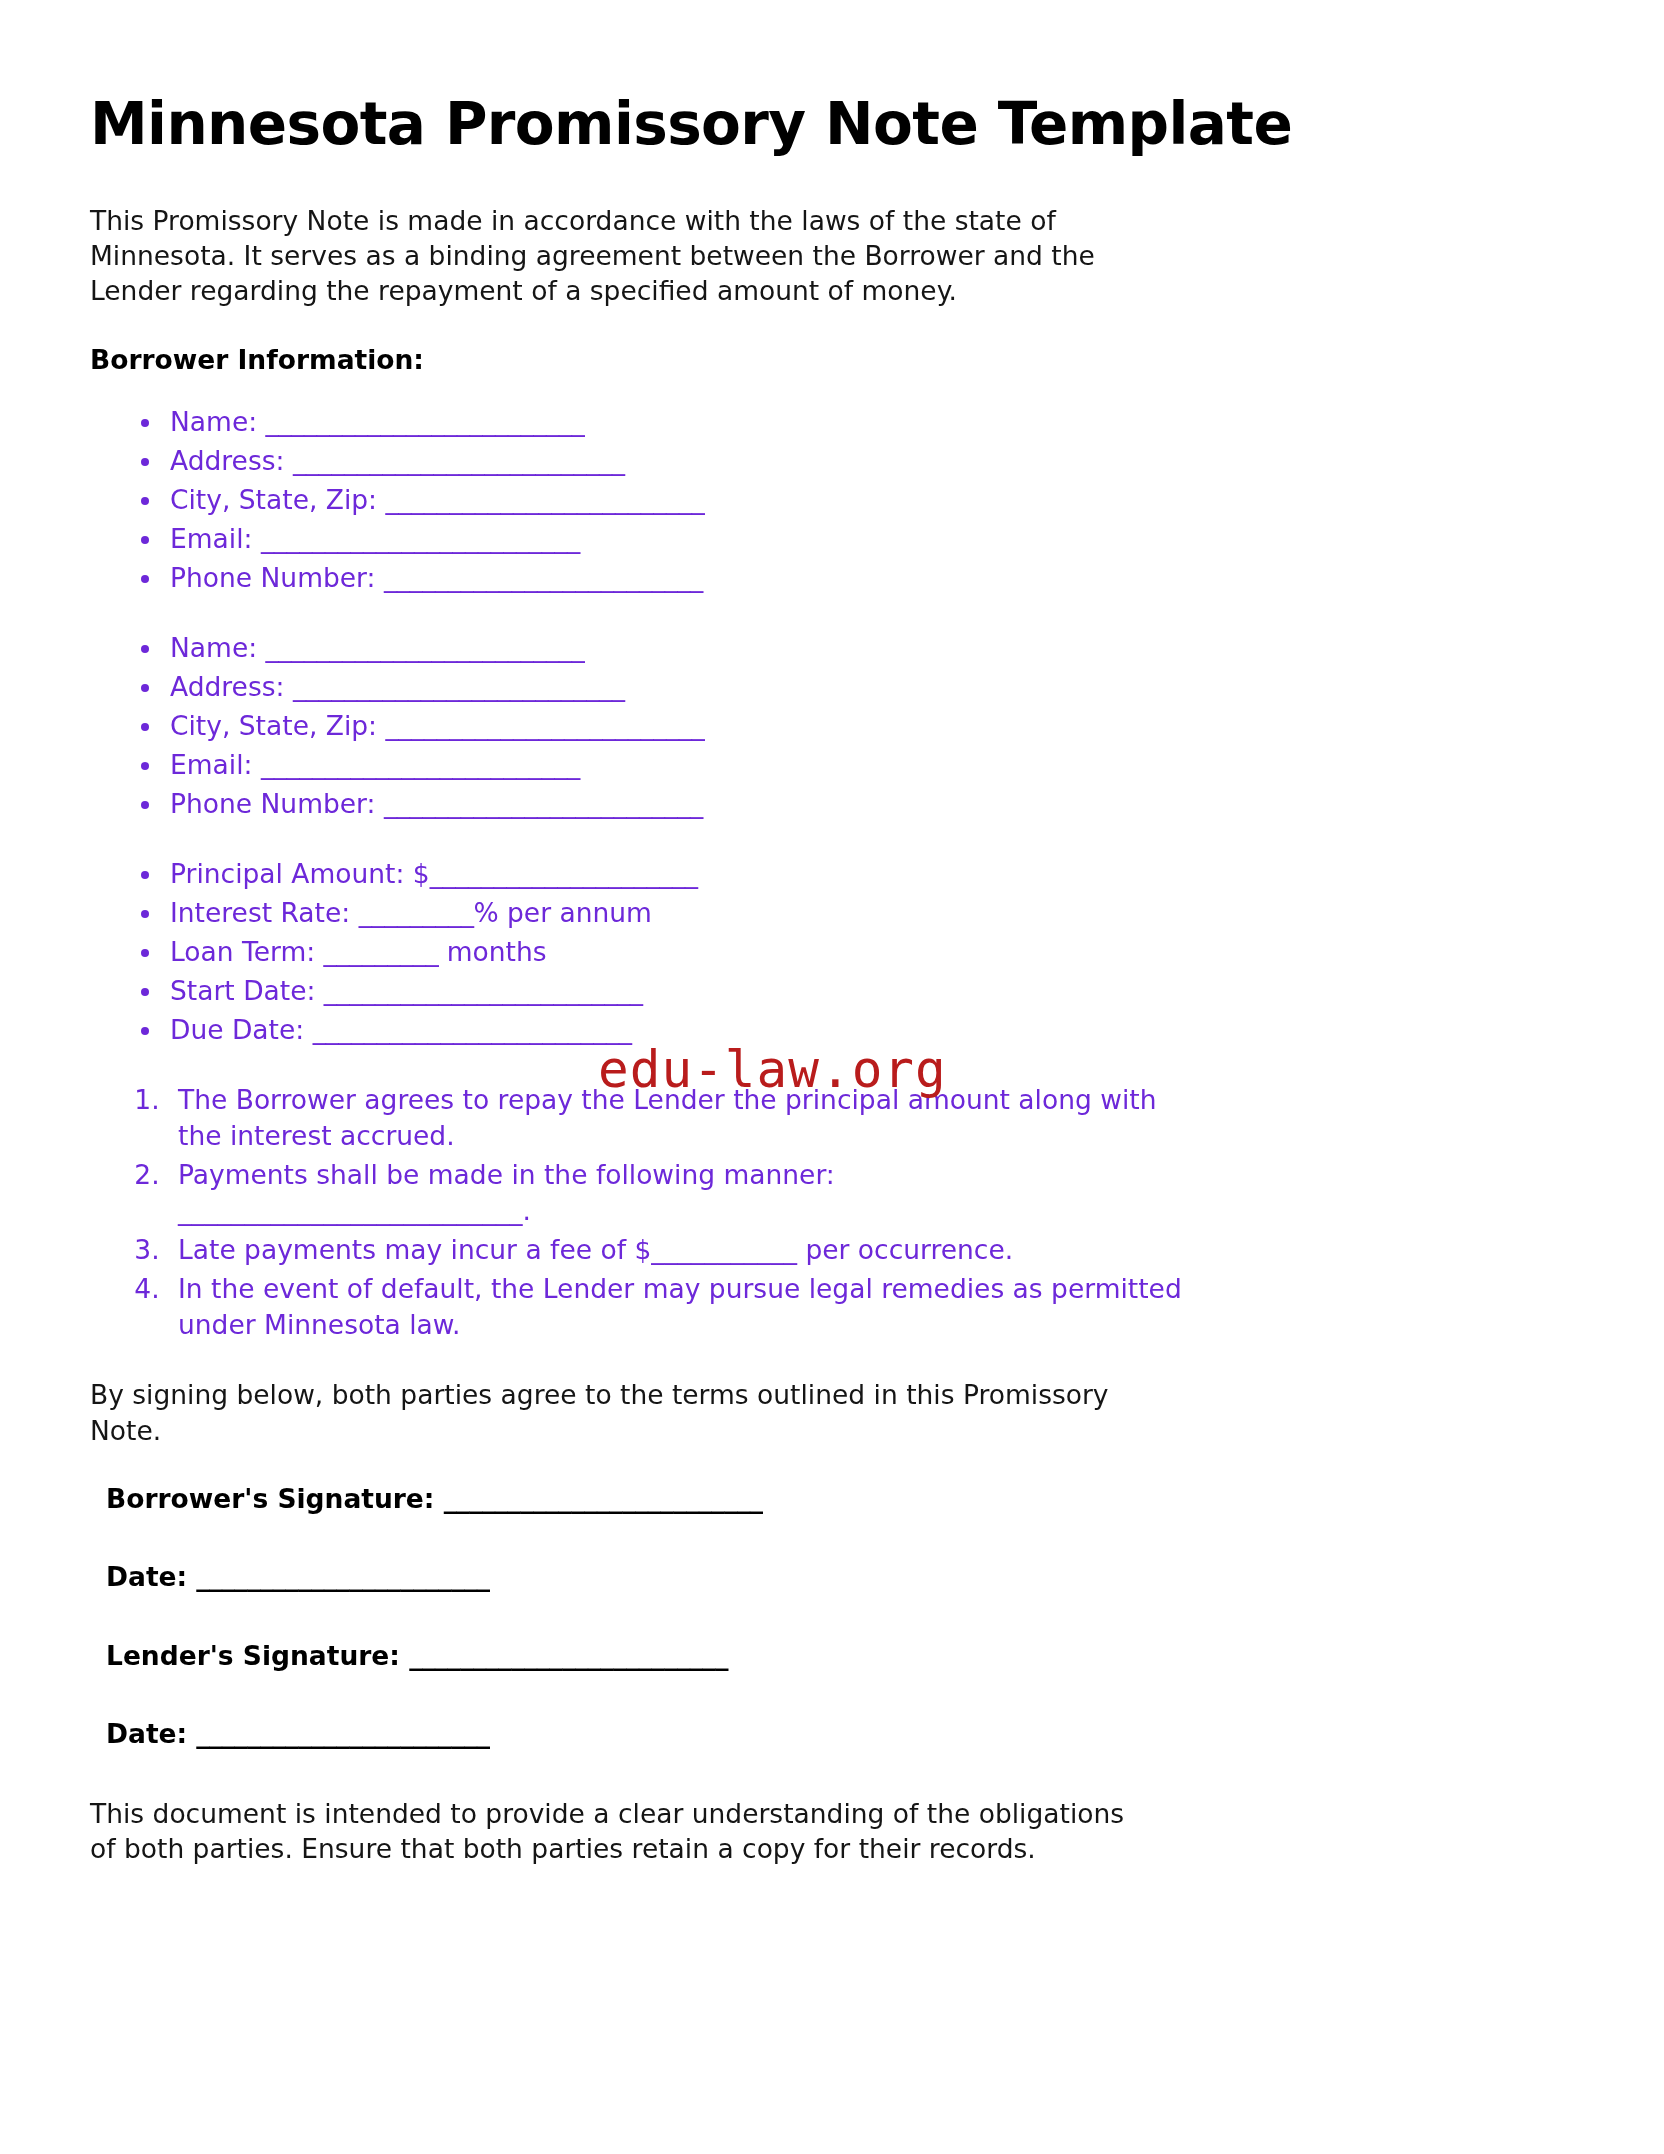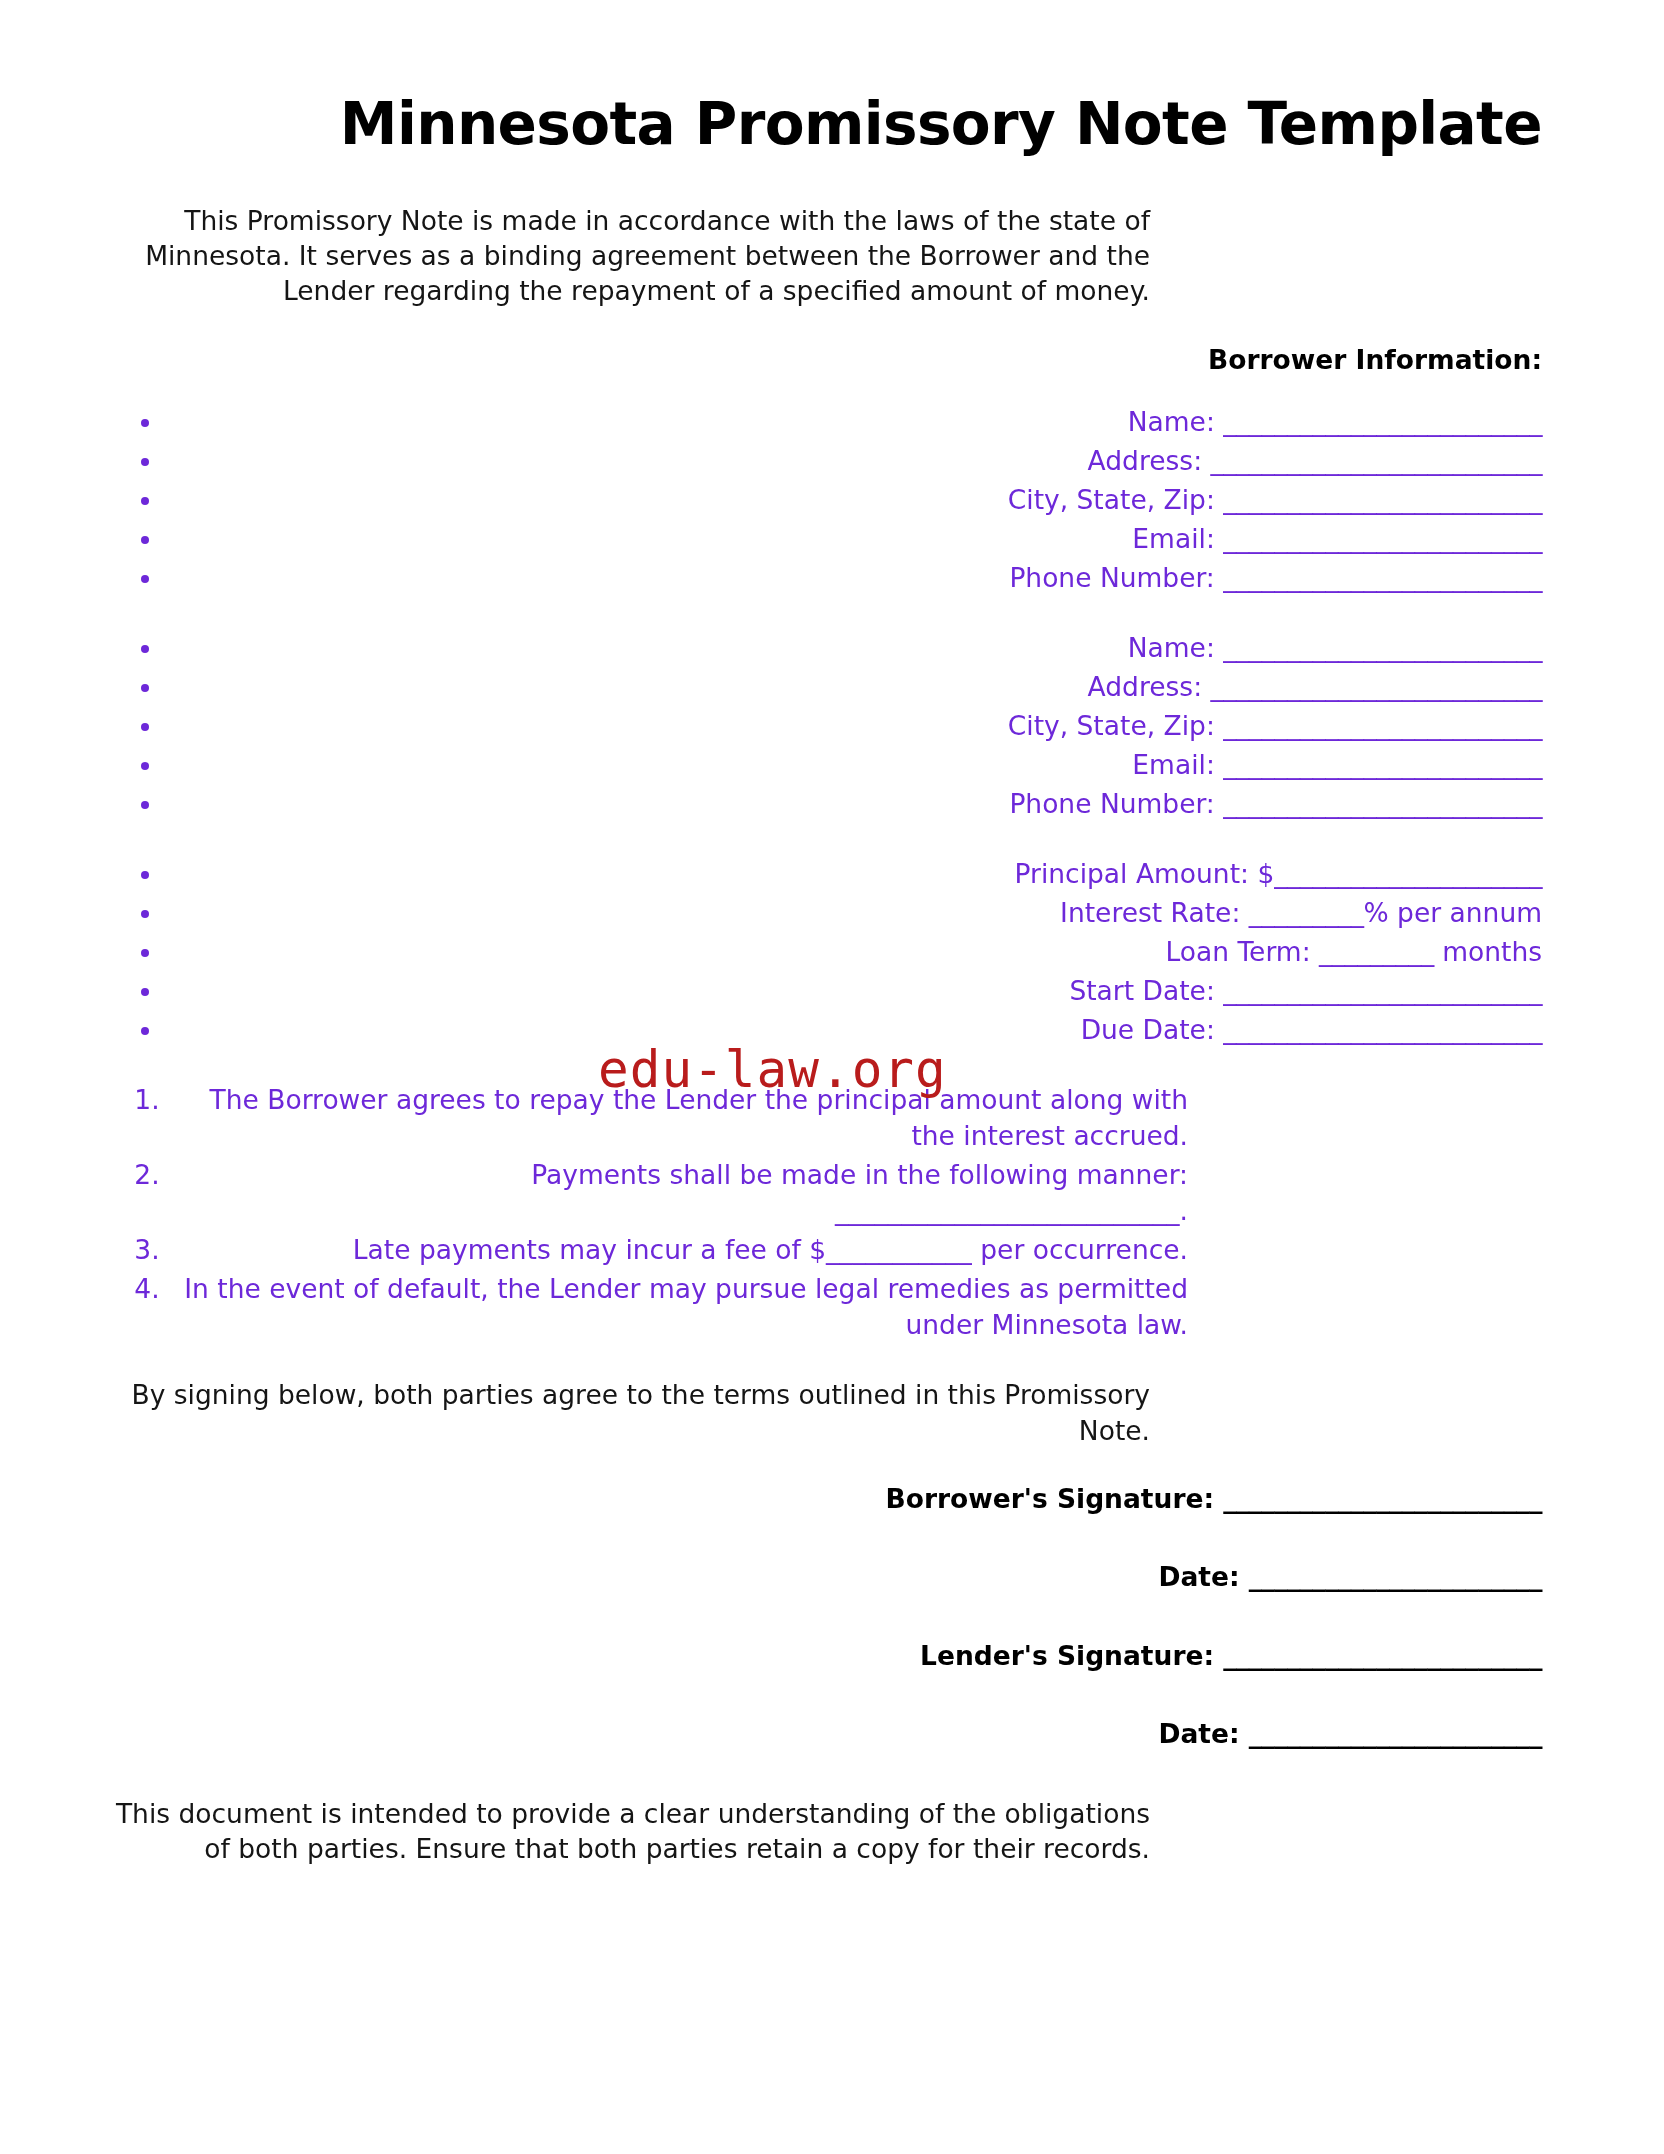--- a/index.html
+++ b/index.html
@@ -35,21 +35,21 @@
     font-family: "DejaVu Sans Mono", monospace;
     font-size: 51px;
     letter-spacing: 1px;
     color: #b91c1c;
     white-space: nowrap;
     z-index: 5;
     pointer-events: none;
     user-select: none;
   }
 
-  .content { position: relative; z-index: 2; text-align: right; }
+  .content { position: relative; z-index: 2; }
 
   
   h1.doc-title {
     font-family: "DejaVu Sans", sans-serif;
     font-weight: bold;
     font-size: 58px;
     line-height: 1.12;
     letter-spacing: -0.6px;
     margin: 0 0 46px 0;
     color: #000;

